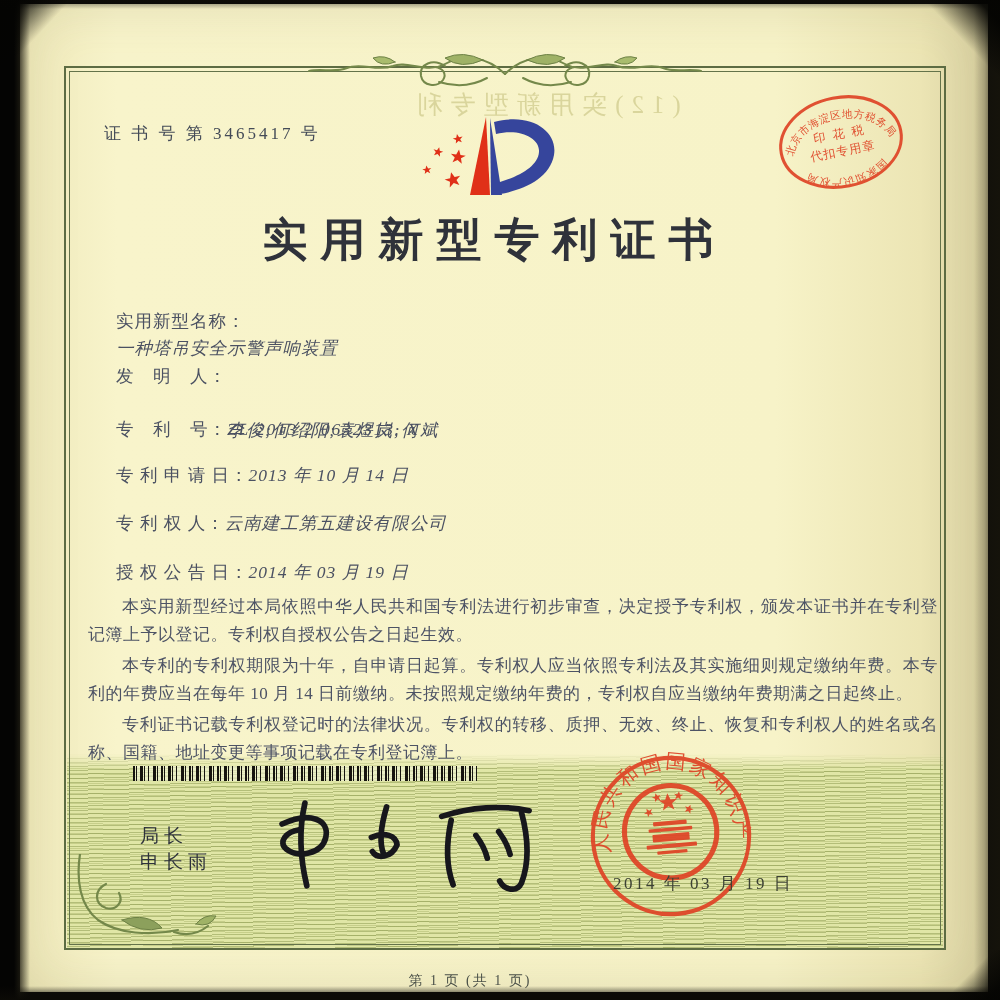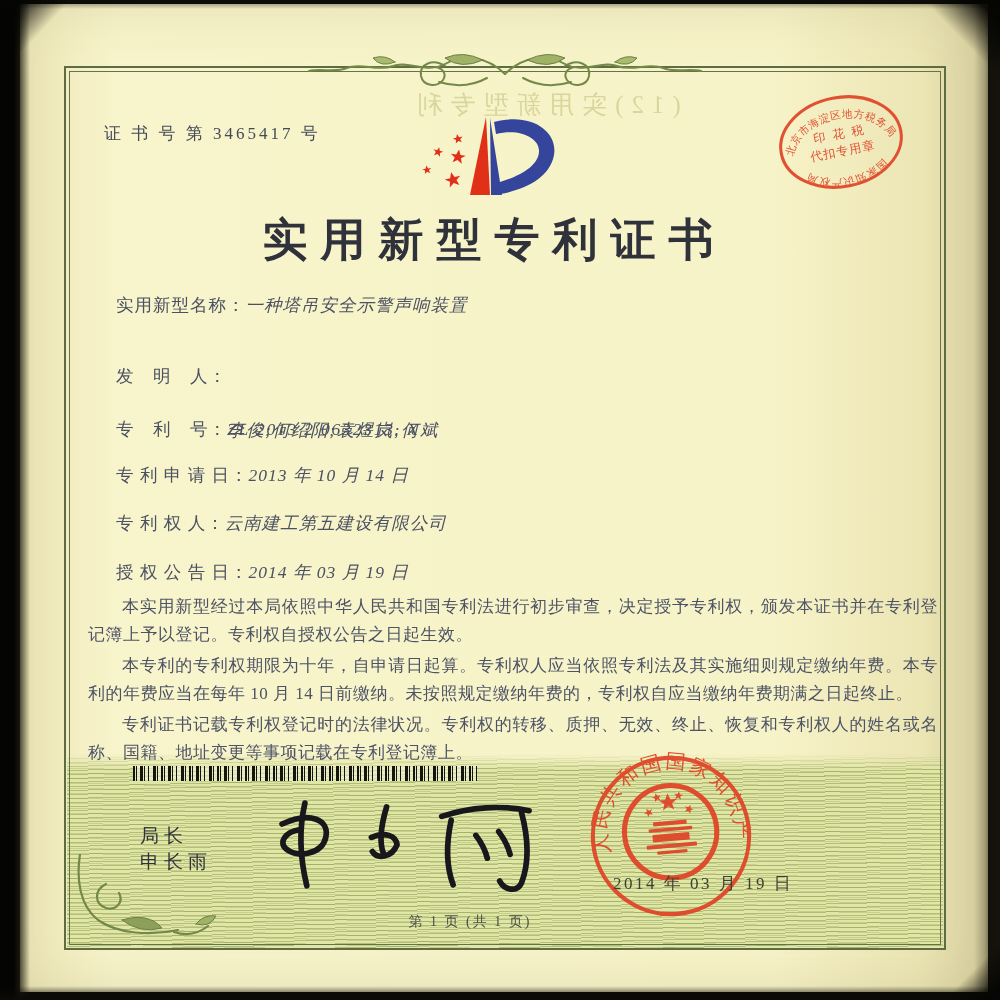--- a/index.html
+++ b/index.html
@@ -27,21 +27,21 @@
           color:#40465285;color:#434a57;z-index:4;}
   .ghost{position:absolute;left:355px;top:84px;width:340px;text-align:center;z-index:1;
          transform:scaleX(-1);color:#c2bd78;opacity:.55;filter:blur(.6px);
          font-size:25px;letter-spacing:8px;}
   .title{position:absolute;left:0;top:206px;width:920px;text-align:center;z-index:4;
          font-size:45px;font-weight:bold;letter-spacing:13px;color:#2f323a;padding-left:29px;}
   .row{position:absolute;left:96px;display:flex;z-index:4;font-size:17.5px;color:#4b5162;
        letter-spacing:1px;line-height:27px;}
   .row .lab{white-space:pre;flex:none;}
   .row .val{white-space:pre-wrap;font-style:italic;}
-  .r-name{top:288px;} .r-inv{top:359px;} .r-pat{top:412px;justify-content:center;}
+  .r-name{top:304px;flex-direction:column;} .r-inv{top:359px;} .r-pat{top:412px;justify-content:center;}
   .r-file{top:458px;} .r-owner{top:506px;} .r-grant{top:555px;}
   .body-text{position:absolute;left:64px;top:585px;width:858px;z-index:4;
              font-size:17px;line-height:1.62;color:#4d5365;letter-spacing:.5px;}
   .body-text p{margin:4px;text-indent:2em;text-align:justify;}
   
   .barcode{position:absolute;left:113px;top:762px;width:344px;height:15px;z-index:4;
     background-color:rgba(243,244,220,.55);
     background-image:repeating-linear-gradient(90deg,
       #16140f 0 2px, transparent 2px 3px,
       #16140f 3px 4px, transparent 4px 7px,
@@ -50,21 +50,21 @@
       #16140f 15px 16px, transparent 16px 20px,
       #16140f 20px 23px, transparent 23px 24px,
       #16140f 24px 25px, transparent 25px 28px);}
   .director{position:absolute;left:120px;top:819px;z-index:4;color:#2e323c;
             font-size:19px;letter-spacing:5px;line-height:26px;}
   .sig{position:absolute;left:245px;top:790px;width:285px;height:98px;z-index:4;}
   .seal{position:absolute;left:567px;top:748px;width:168px;height:168px;z-index:3;
         transform:rotate(-5deg);opacity:.93;}
   .seal-date{position:absolute;left:593px;top:868px;z-index:5;font-size:17px;
              letter-spacing:2.5px;color:#3c4134;}
-  .footer{position:absolute;left:300px;top:909px;width:300px;text-align:center;z-index:4;
+  .footer{position:absolute;left:300px;top:968px;width:300px;text-align:center;z-index:4;
           font-size:14px;letter-spacing:2px;color:#4a5048;}
   
   .orn-top{position:absolute;left:245px;top:40px;z-index:3;}
   .orn-corner{position:absolute;left:50px;top:850px;z-index:3;}
   .logo{position:absolute;left:392px;top:106px;z-index:2;}
   .stamp{position:absolute;left:745px;top:82px;z-index:4;opacity:.92;}
   
   .edge{position:absolute;z-index:9;pointer-events:none;}
   .edge-left{left:0;top:0;bottom:0;width:30px;
      background:linear-gradient(90deg,#040403 0 14px,rgba(30,28,18,.75) 20px,rgba(30,28,18,0) 30px);}

